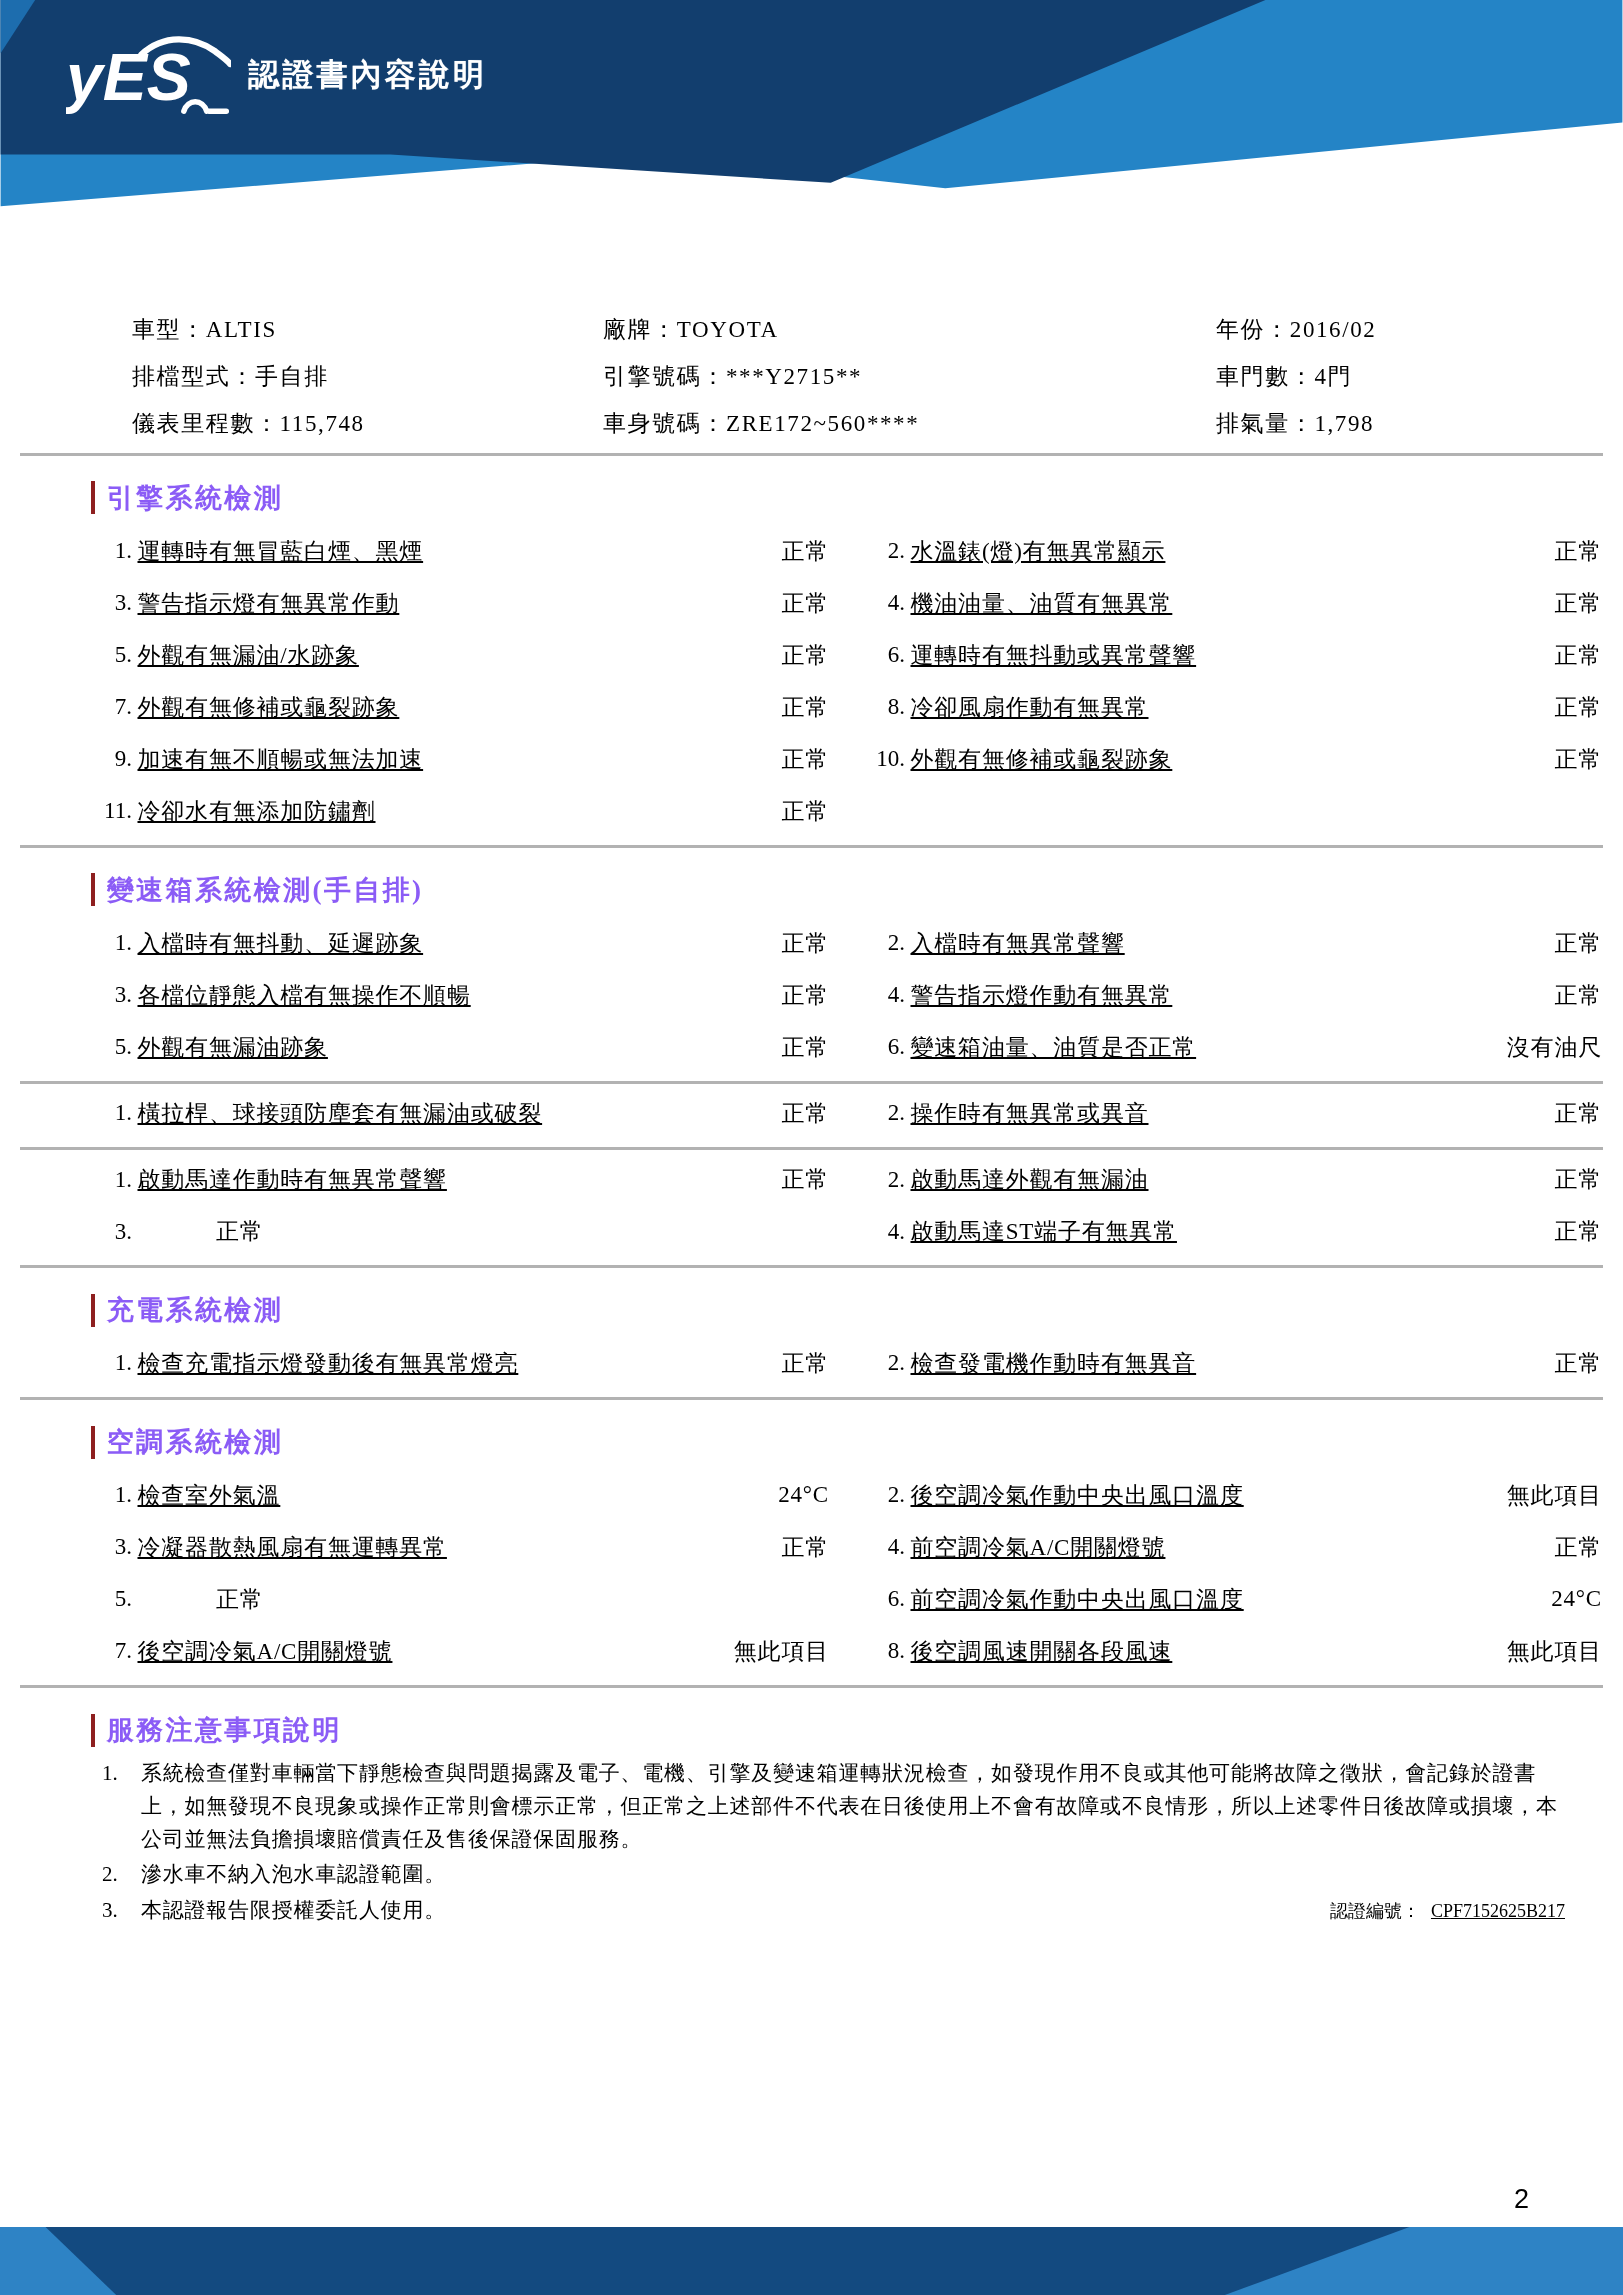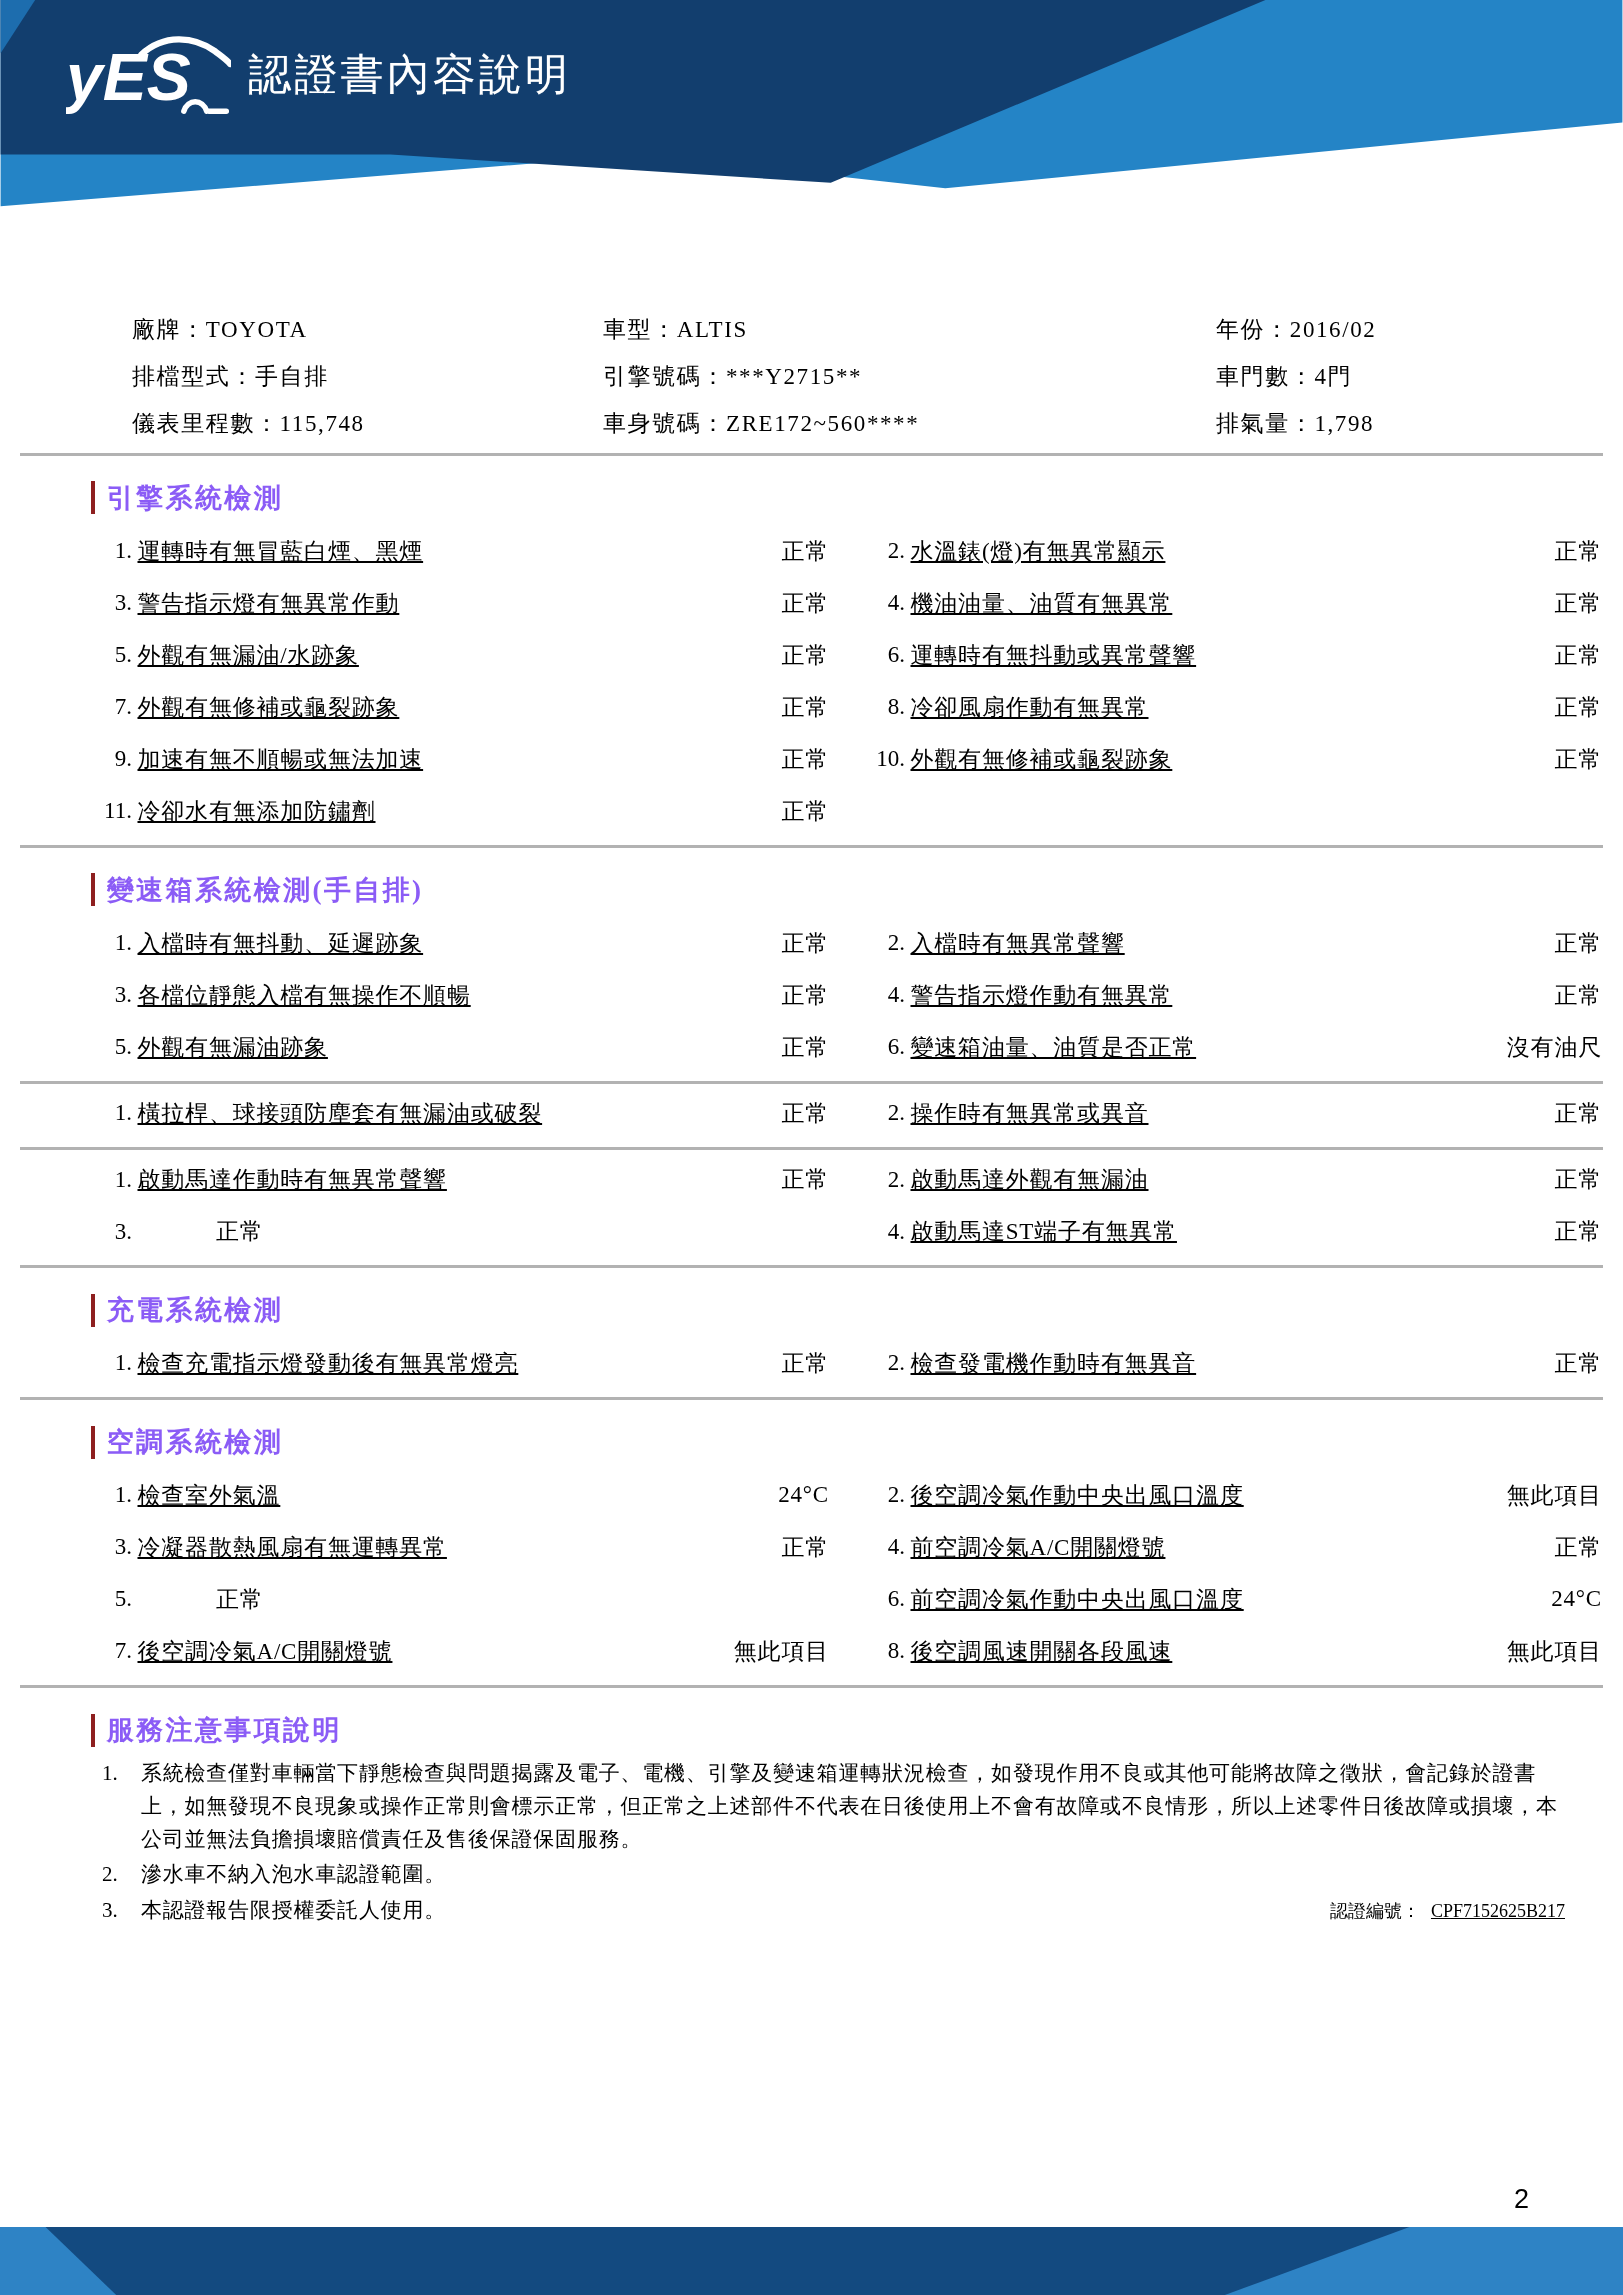--- a/index.html
+++ b/index.html
@@ -8,21 +8,21 @@
     font-family:"Liberation Serif","DejaVu Serif",serif;color:#000;
     overflow:hidden;
   }
   
   .header{position:relative;width:1623px;height:306px;}
   .header svg.bg{position:absolute;left:0;top:0;}
   .brandbar{position:absolute;left:66px;top:31px;display:flex;align-items:center;gap:17.3px;}
   .logo{width:165px;height:88px;}
   .page-title{
     font-family:"Liberation Sans","DejaVu Sans",sans-serif;
-    font-weight:normal;color:#ffffff;font-size:43px;letter-spacing:3.1px;
+    font-weight:bold;color:#ffffff;font-size:31px;letter-spacing:3.1px;
     text-shadow:0 0 0.8px rgba(255,255,255,.4);
   }
   
   .info{
     margin:0 20.4px 6.3px 132px;display:grid;
     grid-template-columns:471px 613px 1fr;
     font-size:23px;letter-spacing:1.6px;
   }
   .info .cell{height:47px;display:flex;align-items:center;}
   
@@ -66,26 +66,26 @@
       <text x="0" y="88" font-family="Liberation Sans, DejaVu Sans, sans-serif" font-size="84" font-weight="bold" font-style="italic" fill="#ffffff">yES</text>
       <path d="M96,30 C124,4 162,6 190,26 C199,33 206,38 209,42" fill="none" stroke="#ffffff" stroke-width="8" stroke-linecap="round"></path>
       <path d="M150,102 c5,-16 24,-16 29,0 M182,102 h22" fill="none" stroke="#ffffff" stroke-width="7" stroke-linecap="round"></path>
     </svg>
     <div class="page-title">認證書內容說明</div>
   </div>
 </div>
 
 <div class="info">
   <div class="cell">
+      <span>車型：</span>
+      <span>ALTIS</span>
+    </div>
+  <div class="cell">
       <span>廠牌：</span>
       <span>TOYOTA</span>
-    </div>
-  <div class="cell">
-      <span>車型：</span>
-      <span>ALTIS</span>
     </div>
   <div class="cell">
       <span>年份：</span>
       <span>2016/02</span>
     </div>
   <div class="cell">
       <span>排檔型式：</span>
       <span>手自排</span>
     </div>
   <div class="cell">

